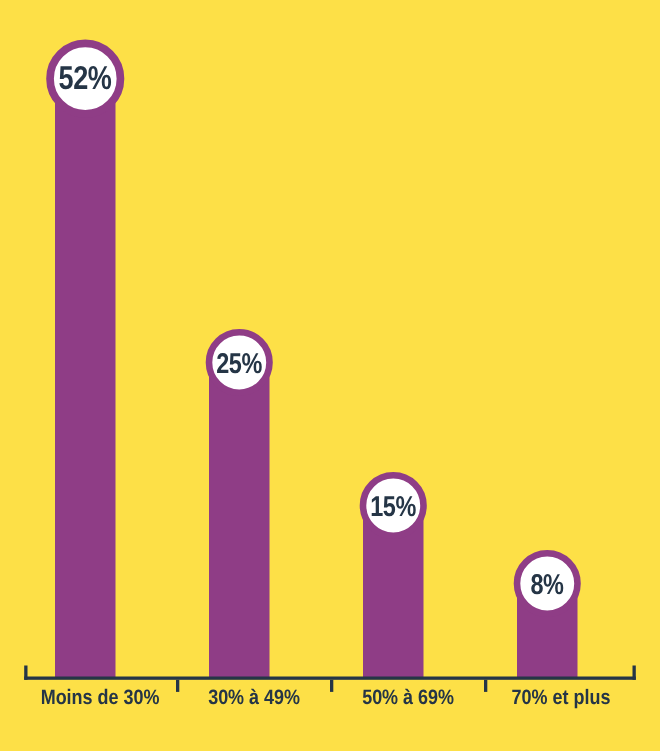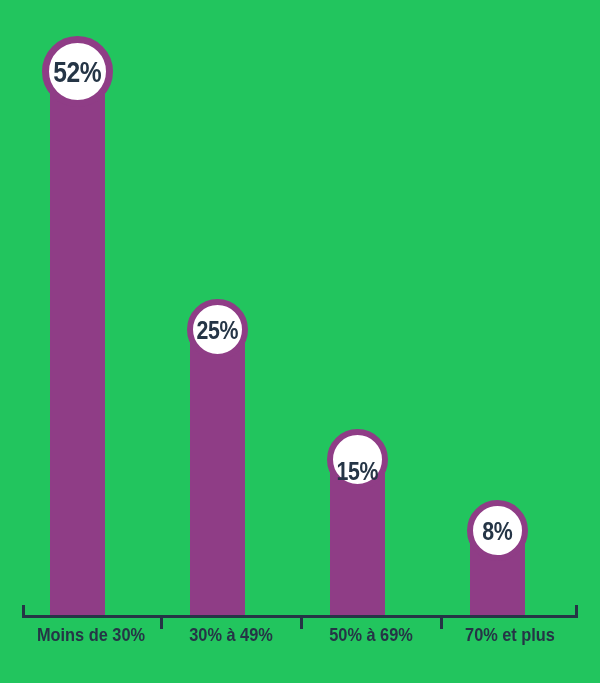--- a/index.html
+++ b/index.html
@@ -11,21 +11,21 @@
     width: 600px;
     height: 683px;
     font-family: "Liberation Sans", sans-serif;
     overflow: hidden;
   }
 
   #chart-root {
     position: relative;
     width: 600px;
     height: 683px;
-    background: #22c55e;
+    background: #fde047;
   }
 
   .plot-area {
     position: absolute;
     left: 0;
     top: 0;
     width: 600px;
     height: 683px;
   }
 
@@ -93,21 +93,21 @@
     <div class="bar" style="left:470px; top:530px; width:55px; height:86px;"></div>
 
     <div class="bubble" style="left:42px; top:36px; width:71px; height:71px; border-width:7px;">
       <span class="bubble-label" style="font-size:30px;">52%</span>
     </div>
 
     <div class="bubble" style="left:187px; top:299px; width:61px; height:61px; border-width:6px;align-items:center;">
       <span class="bubble-label" style="font-size:26px;">25%</span>
     </div>
 
-    <div class="bubble" style="left:327px; top:429px; width:61px; height:61px; border-width:6px;align-items:flex-end;">
+    <div class="bubble" style="left:327px; top:429px; width:61px; height:61px; border-width:6px;">
       <span class="bubble-label" style="font-size:26px;">15%</span>
     </div>
 
     <div class="bubble" style="left:467px; top:500px; width:61px; height:61px; border-width:6px;">
       <span class="bubble-label" style="font-size:26px;">8%</span>
     </div>
 
     <div class="axis-line" style="left:22px; top:615px; width:556px; height:3px;"></div>
 
     <div class="axis-tick" style="left:22px; top:605px; height:13px;"></div>

